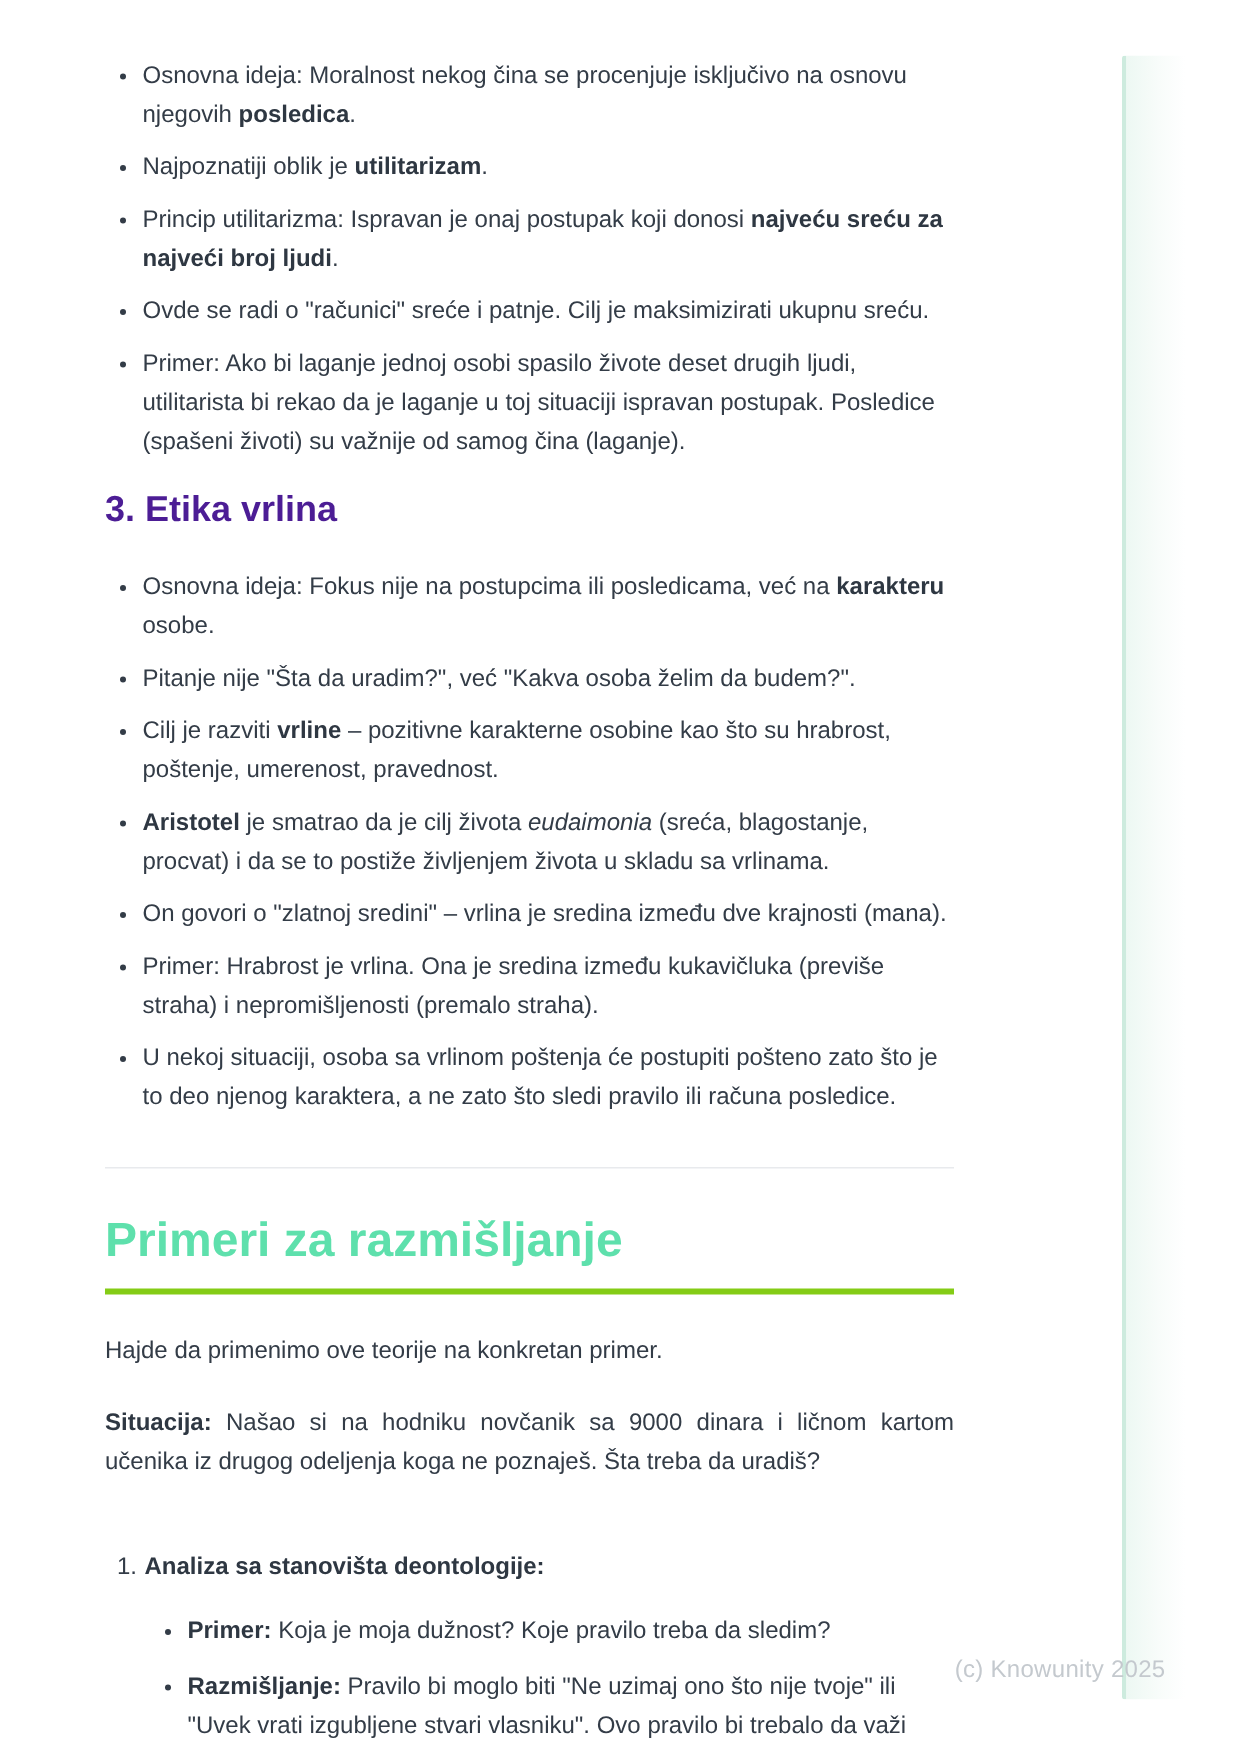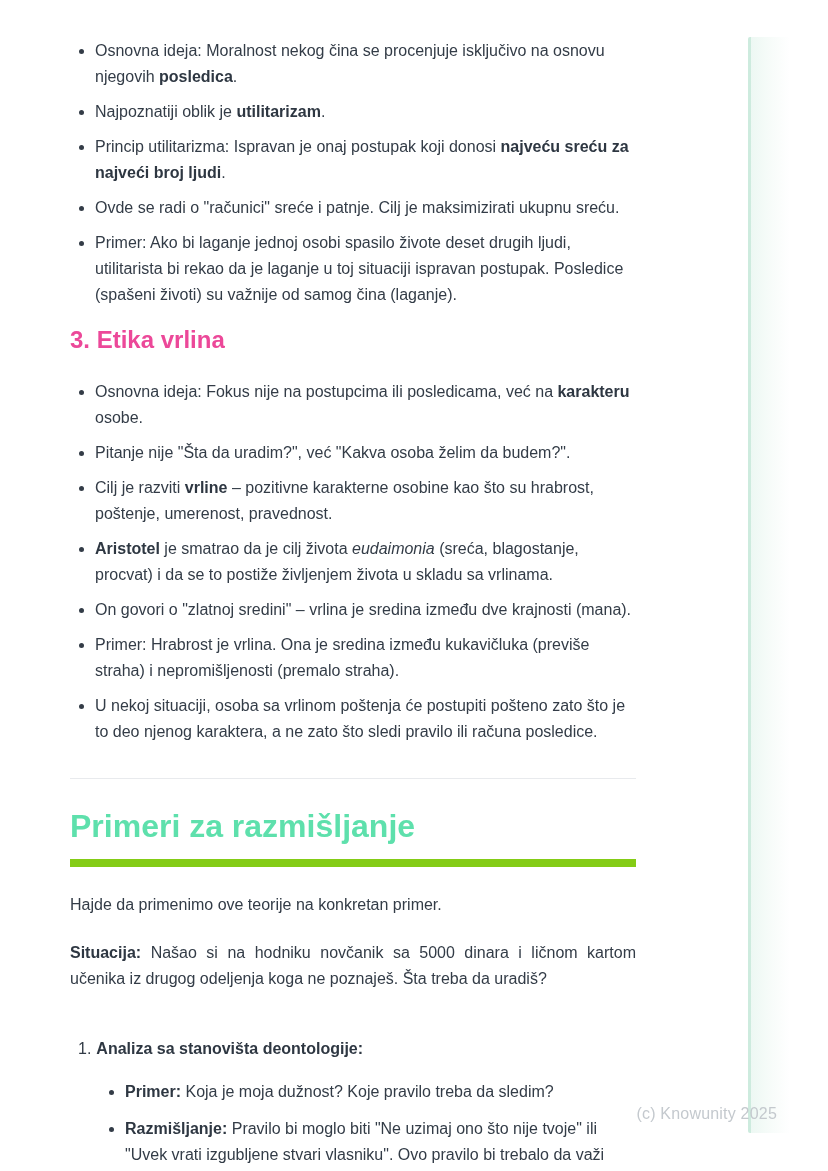--- a/index.html
+++ b/index.html
@@ -27,41 +27,41 @@
     padding-left: 25px;
     margin: 0;
   }
   ul.bullets > li { margin-bottom: 9px; }
   ul.bullets > li:last-child { margin-bottom: 0; }
 
   strong, b { font-weight: 700; color: #2e3742; }
   em, i { font-style: italic; text-align: center; }
 
   h2.section-heading {
-    color: #ec4899;
+    color: #4c1d95;
     font-size: 24px;
     font-weight: 700;
     line-height: 30px;
     margin: 17px 0 24px 0;
   }
 
   hr.divider {
     border: none;
     border-top: 1px solid #e8eaed;
     margin: 33px 0 0 0;
   }
 
   h1.page-title {
     color: #5ee0ac;
     font-size: 32px;
     font-weight: 700;
     line-height: 40px;
     margin-top: 27px;
     padding-bottom: 13px;
-    border-bottom: 8px solid #84cc16;
+    border-bottom: 4px solid #84cc16;
   }
 
   p.intro { margin-top: 25px; }
 
   p.situation {
     margin-top: 22px;
     text-align: justify;
   }
 
   ol.numbered {
@@ -125,21 +125,21 @@
       <li><span>Primer: Hrabrost je vrlina. Ona je sredina između kukavičluka (previše straha) i nepromišljenosti (premalo straha).</span></li>
       <li><span>U nekoj situaciji, osoba sa vrlinom poštenja će postupiti pošteno zato što je to deo njenog karaktera, a ne zato što sledi pravilo ili računa posledice.</span></li>
     </ul>
 
     <hr class="divider">
 
     <h1 class="page-title">Primeri za razmišljanje</h1>
 
     <p class="intro">Hajde da primenimo ove teorije na konkretan primer.</p>
 
-    <p class="situation"><strong>Situacija:</strong><span> Našao si na hodniku novčanik sa 5000 dinara i ličnom kartom učenika iz drugog odeljenja koga ne poznaješ. Šta treba da uradiš?</span></p>
+    <p class="situation"><strong>Situacija:</strong><span> Našao si na hodniku novčanik sa 9000 dinara i ličnom kartom učenika iz drugog odeljenja koga ne poznaješ. Šta treba da uradiš?</span></p>
 
     <ol class="numbered">
       <li>
         <span class="num-line"><span class="num-label">1.</span><span class="num-title"><strong>Analiza sa stanovišta deontologije:</strong></span></span>
         <ul class="sub-bullets">
           <li><strong>Primer:</strong><span> Koja je moja dužnost? Koje pravilo treba da sledim?</span></li>
           <li><strong>Razmišljanje:</strong><span> Pravilo bi moglo biti "Ne uzimaj ono što nije tvoje" ili "Uvek vrati izgubljene stvari vlasniku". Ovo pravilo bi trebalo da važi</span></li>
         </ul>
       </li>
     </ol>

